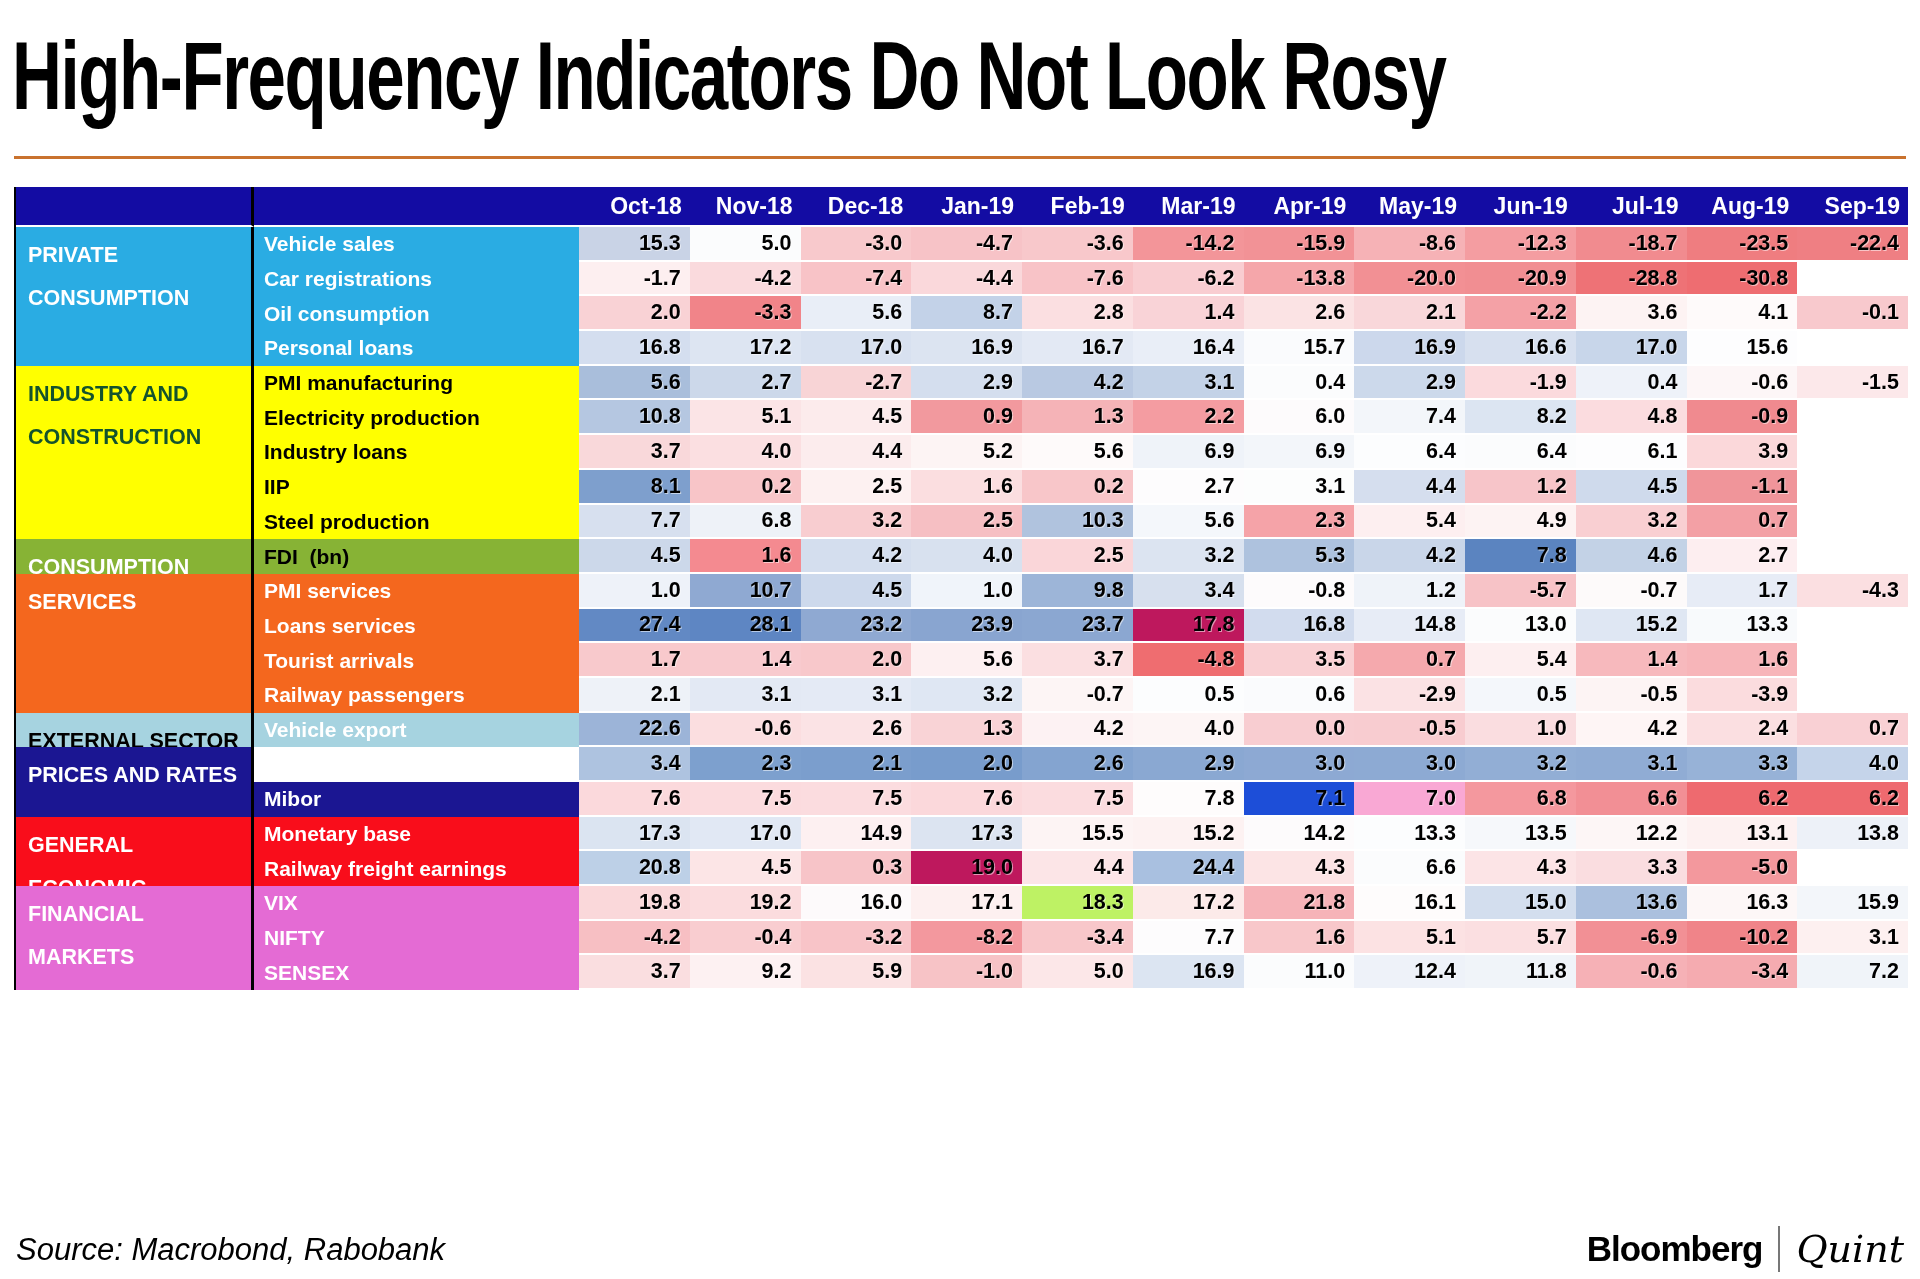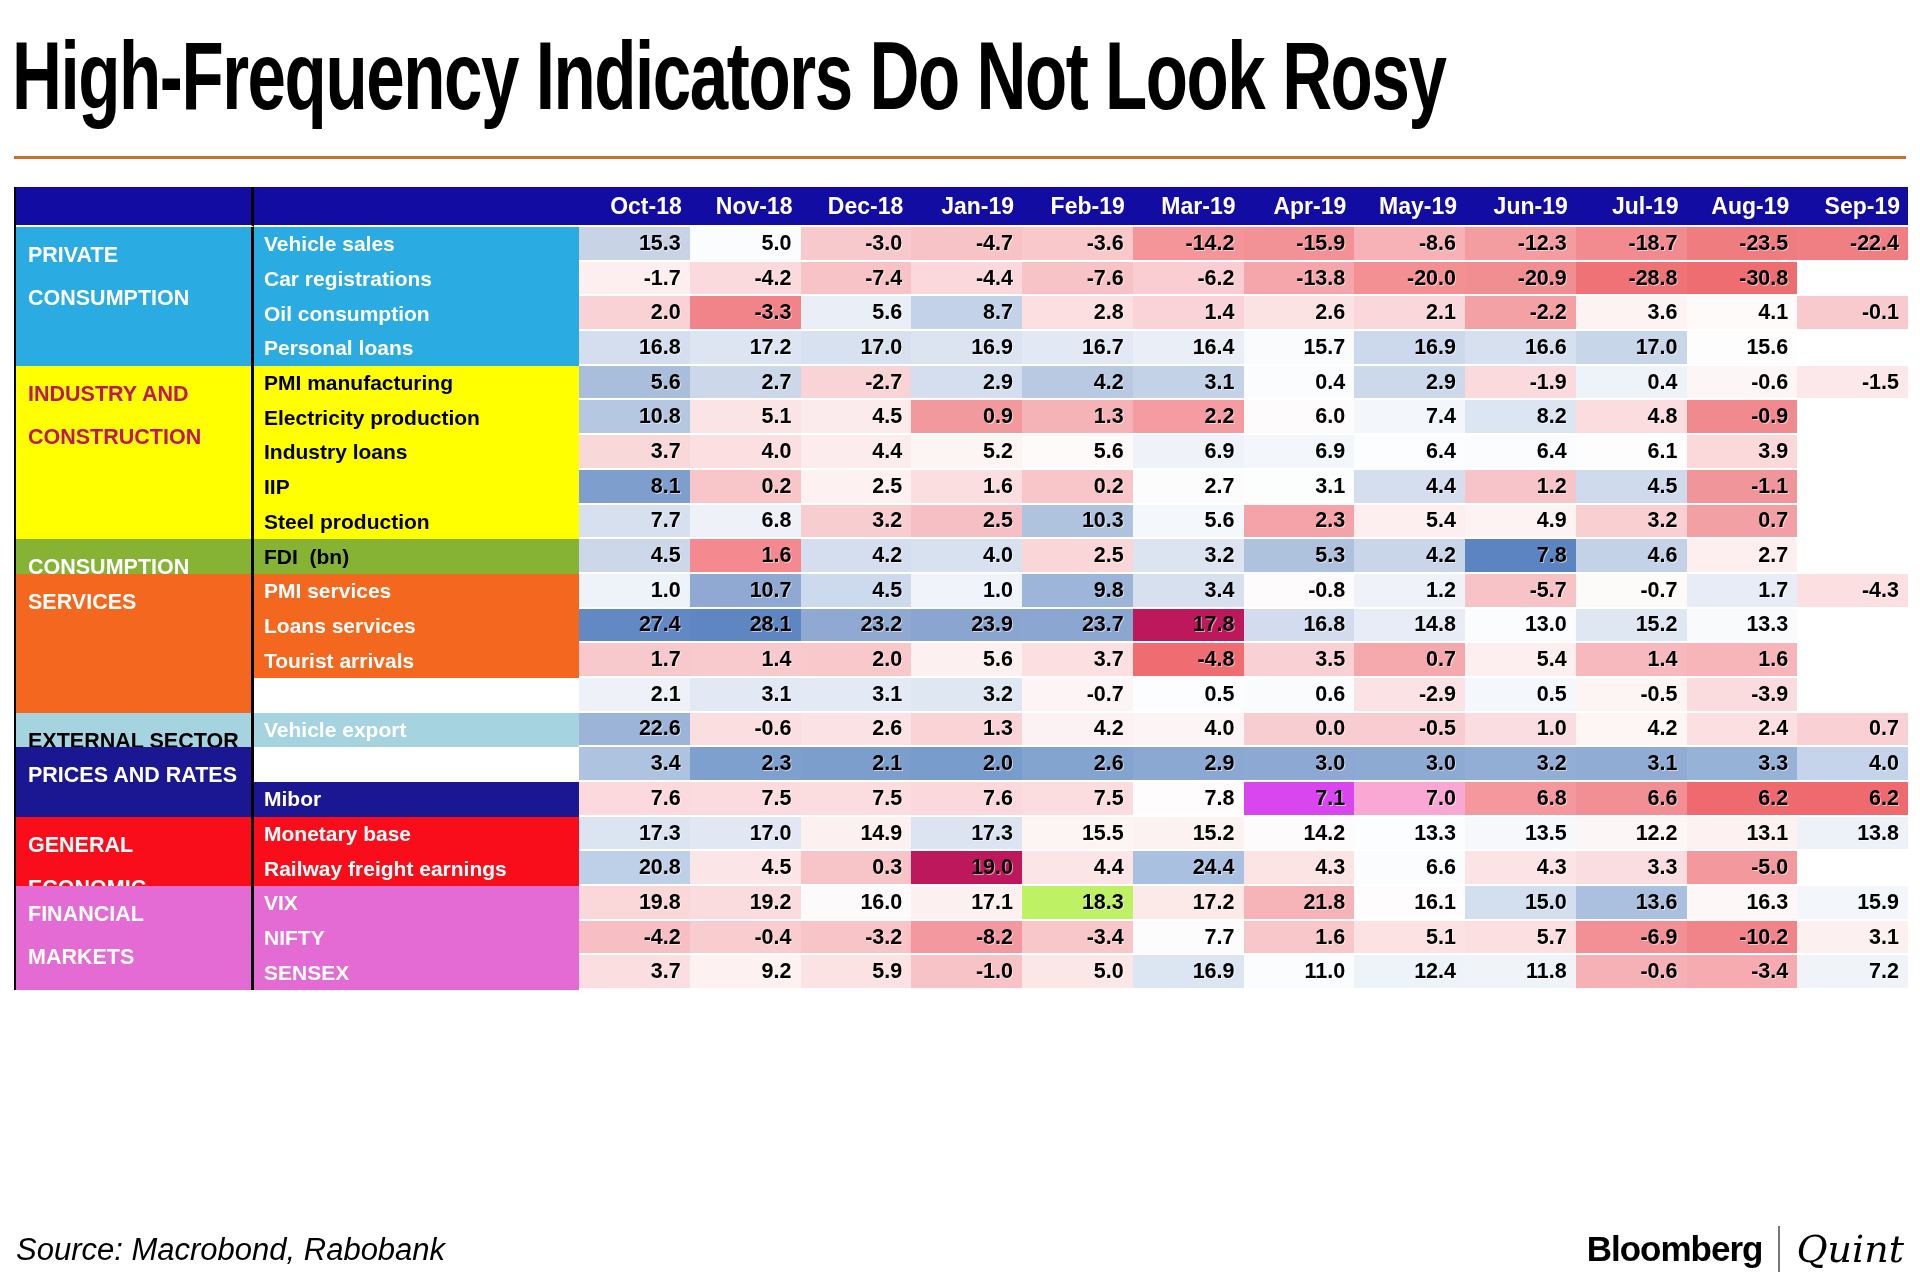--- a/index.html
+++ b/index.html
@@ -124,21 +124,21 @@
     <div class="val" style="grid-area: 5 / 5; background: rgb(216, 225, 240);">17.0</div>
     <div class="val" style="grid-area: 5 / 6; background: rgb(220, 228, 241);">16.9</div>
     <div class="val" style="grid-area: 5 / 7; background: rgb(227, 233, 244);">16.7</div>
     <div class="val" style="grid-area: 5 / 8; background: rgb(233, 238, 247);">16.4</div>
     <div class="val" style="grid-area: 5 / 9; background: rgb(250, 251, 253);">15.7</div>
     <div class="val" style="grid-area: 5 / 10; background: rgb(204, 216, 236);">16.9</div>
     <div class="val" style="grid-area: 5 / 11; background: rgb(215, 224, 239);">16.6</div>
     <div class="val" style="grid-area: 5 / 12; background: rgb(200, 214, 234);">17.0</div>
     <div class="val" style="grid-area: 5 / 13; background: rgb(253, 253, 254);">15.6</div>
     <div class="val" style="grid-area: 5 / 14; background: rgb(255, 255, 255);"></div>
-    <div class="cat" style="grid-area: 6 / 1 / span 5; background: rgb(255, 255, 0); color: #be185d;">
+    <div class="cat" style="grid-area: 6 / 1 / span 5; background: rgb(255, 255, 0); color: #14532d;">
       <div>INDUSTRY AND</div>
       <div>CONSTRUCTION</div>
     </div>
     <div class="ind" style="grid-area: 6 / 2; background: rgb(255, 255, 0); color: rgb(0, 0, 0);">PMI manufacturing</div>
     <div class="val" style="grid-area: 6 / 3; background: rgb(169, 190, 219);">5.6</div>
     <div class="val" style="grid-area: 6 / 4; background: rgb(204, 216, 234);">2.7</div>
     <div class="val" style="grid-area: 6 / 5; background: rgb(248, 212, 214);">-2.7</div>
     <div class="val" style="grid-area: 6 / 6; background: rgb(212, 222, 238);">2.9</div>
     <div class="val" style="grid-area: 6 / 7; background: rgb(185, 201, 226);">4.2</div>
     <div class="val" style="grid-area: 6 / 8; background: rgb(195, 210, 231);">3.1</div>
@@ -251,20 +251,21 @@
     <div class="val" style="grid-area: 14 / 5; background: rgb(248, 200, 203);">2.0</div>
     <div class="val" style="grid-area: 14 / 6; background: rgb(253, 240, 241);">5.6</div>
     <div class="val" style="grid-area: 14 / 7; background: rgb(251, 223, 225);">3.7</div>
     <div class="val" style="grid-area: 14 / 8; background: rgb(239, 109, 112);">-4.8</div>
     <div class="val" style="grid-area: 14 / 9; background: rgb(249, 208, 211);">3.5</div>
     <div class="val" style="grid-area: 14 / 10; background: rgb(245, 169, 173);">0.7</div>
     <div class="val" style="grid-area: 14 / 11; background: rgb(253, 239, 240);">5.4</div>
     <div class="val" style="grid-area: 14 / 12; background: rgb(247, 185, 189);">1.4</div>
     <div class="val" style="grid-area: 14 / 13; background: rgb(247, 181, 185);">1.6</div>
     <div class="val" style="grid-area: 14 / 14; background: rgb(255, 255, 255);"></div>
+    <div class="ind" style="grid-area: 15 / 2; background: rgb(244, 103, 30); color: rgb(255, 255, 255);">Railway passengers</div>
     <div class="val" style="grid-area: 15 / 3; background: rgb(238, 242, 248);">2.1</div>
     <div class="val" style="grid-area: 15 / 4; background: rgb(227, 233, 244);">3.1</div>
     <div class="val" style="grid-area: 15 / 5; background: rgb(228, 234, 245);">3.1</div>
     <div class="val" style="grid-area: 15 / 6; background: rgb(223, 231, 243);">3.2</div>
     <div class="val" style="grid-area: 15 / 7; background: rgb(253, 245, 245);">-0.7</div>
     <div class="val" style="grid-area: 15 / 8; background: rgb(252, 253, 254);">0.5</div>
     <div class="val" style="grid-area: 15 / 9; background: rgb(250, 251, 253);">0.6</div>
     <div class="val" style="grid-area: 15 / 10; background: rgb(251, 226, 228);">-2.9</div>
     <div class="val" style="grid-area: 15 / 11; background: rgb(244, 247, 251);">0.5</div>
     <div class="val" style="grid-area: 15 / 12; background: rgb(253, 244, 244);">-0.5</div>
@@ -301,21 +302,21 @@
     <div class="val" style="grid-area: 17 / 12; background: rgb(144, 172, 212);">3.1</div>
     <div class="val" style="grid-area: 17 / 13; background: rgb(151, 178, 215);">3.3</div>
     <div class="val" style="grid-area: 17 / 14; background: rgb(197, 212, 234);">4.0</div>
     <div class="ind" style="grid-area: 18 / 2; background: rgb(27, 22, 146); color: rgb(255, 255, 255);">Mibor</div>
     <div class="val" style="grid-area: 18 / 3; background: rgb(251, 217, 220);">7.6</div>
     <div class="val" style="grid-area: 18 / 4; background: rgb(251, 219, 222);">7.5</div>
     <div class="val" style="grid-area: 18 / 5; background: rgb(251, 220, 223);">7.5</div>
     <div class="val" style="grid-area: 18 / 6; background: rgb(251, 216, 219);">7.6</div>
     <div class="val" style="grid-area: 18 / 7; background: rgb(251, 220, 223);">7.5</div>
     <div class="val" style="grid-area: 18 / 8; background: rgb(254, 252, 252);">7.8</div>
-    <div class="val" style="grid-area: 18 / 9; background: #d946ef;">7.1</div>
+    <div class="val" style="grid-area: 18 / 9; background: #1d4ed8;">7.1</div>
     <div class="val" style="grid-area: 18 / 10; background: #f9a8d4;">7.0</div>
     <div class="val" style="grid-area: 18 / 11; background: rgb(244, 152, 158);">6.8</div>
     <div class="val" style="grid-area: 18 / 12; background: rgb(242, 143, 149);">6.6</div>
     <div class="val" style="grid-area: 18 / 13; background: rgb(238, 106, 111);">6.2</div>
     <div class="val" style="grid-area: 18 / 14; background: rgb(238, 106, 111);">6.2</div>
     <div class="cat" style="grid-area: 19 / 1 / span 2; background: rgb(249, 13, 27); color: rgb(255, 255, 255);">
       <div>GENERAL ECONOMIC</div>
       <div>ACTIVITY</div>
     </div>
     <div class="ind" style="grid-area: 19 / 2; background: rgb(249, 13, 27); color: rgb(255, 255, 255);">Monetary base</div>

